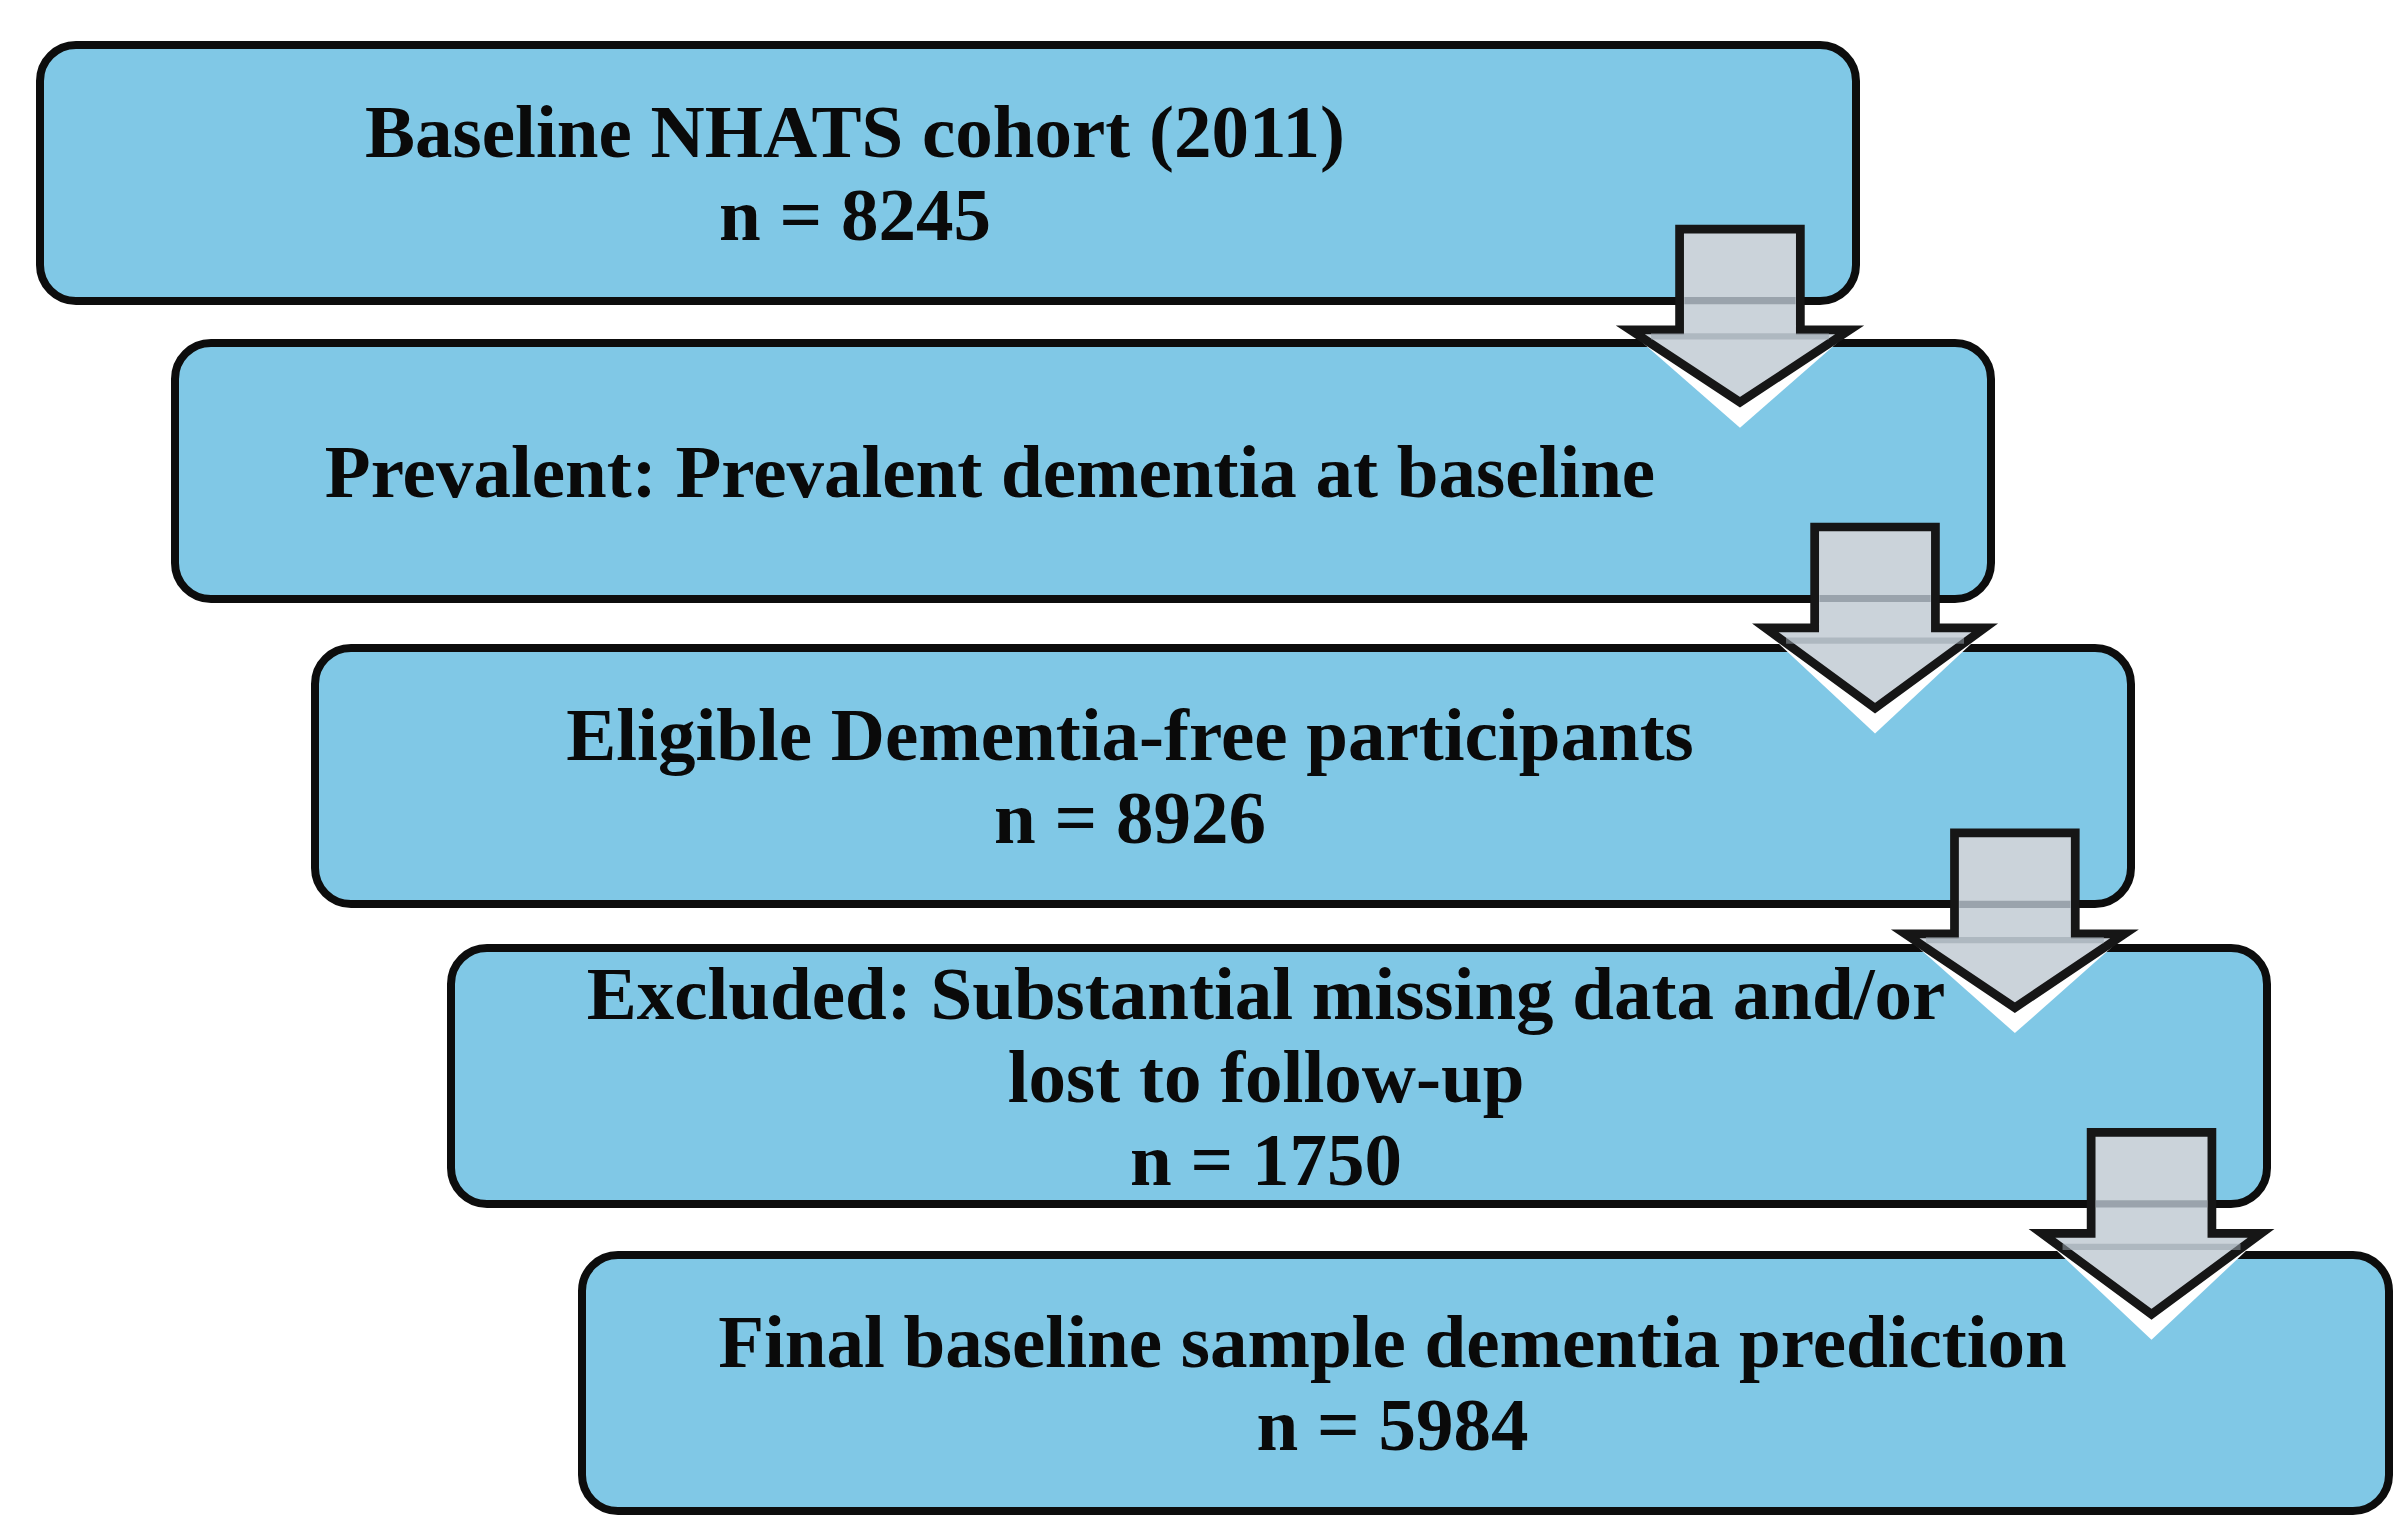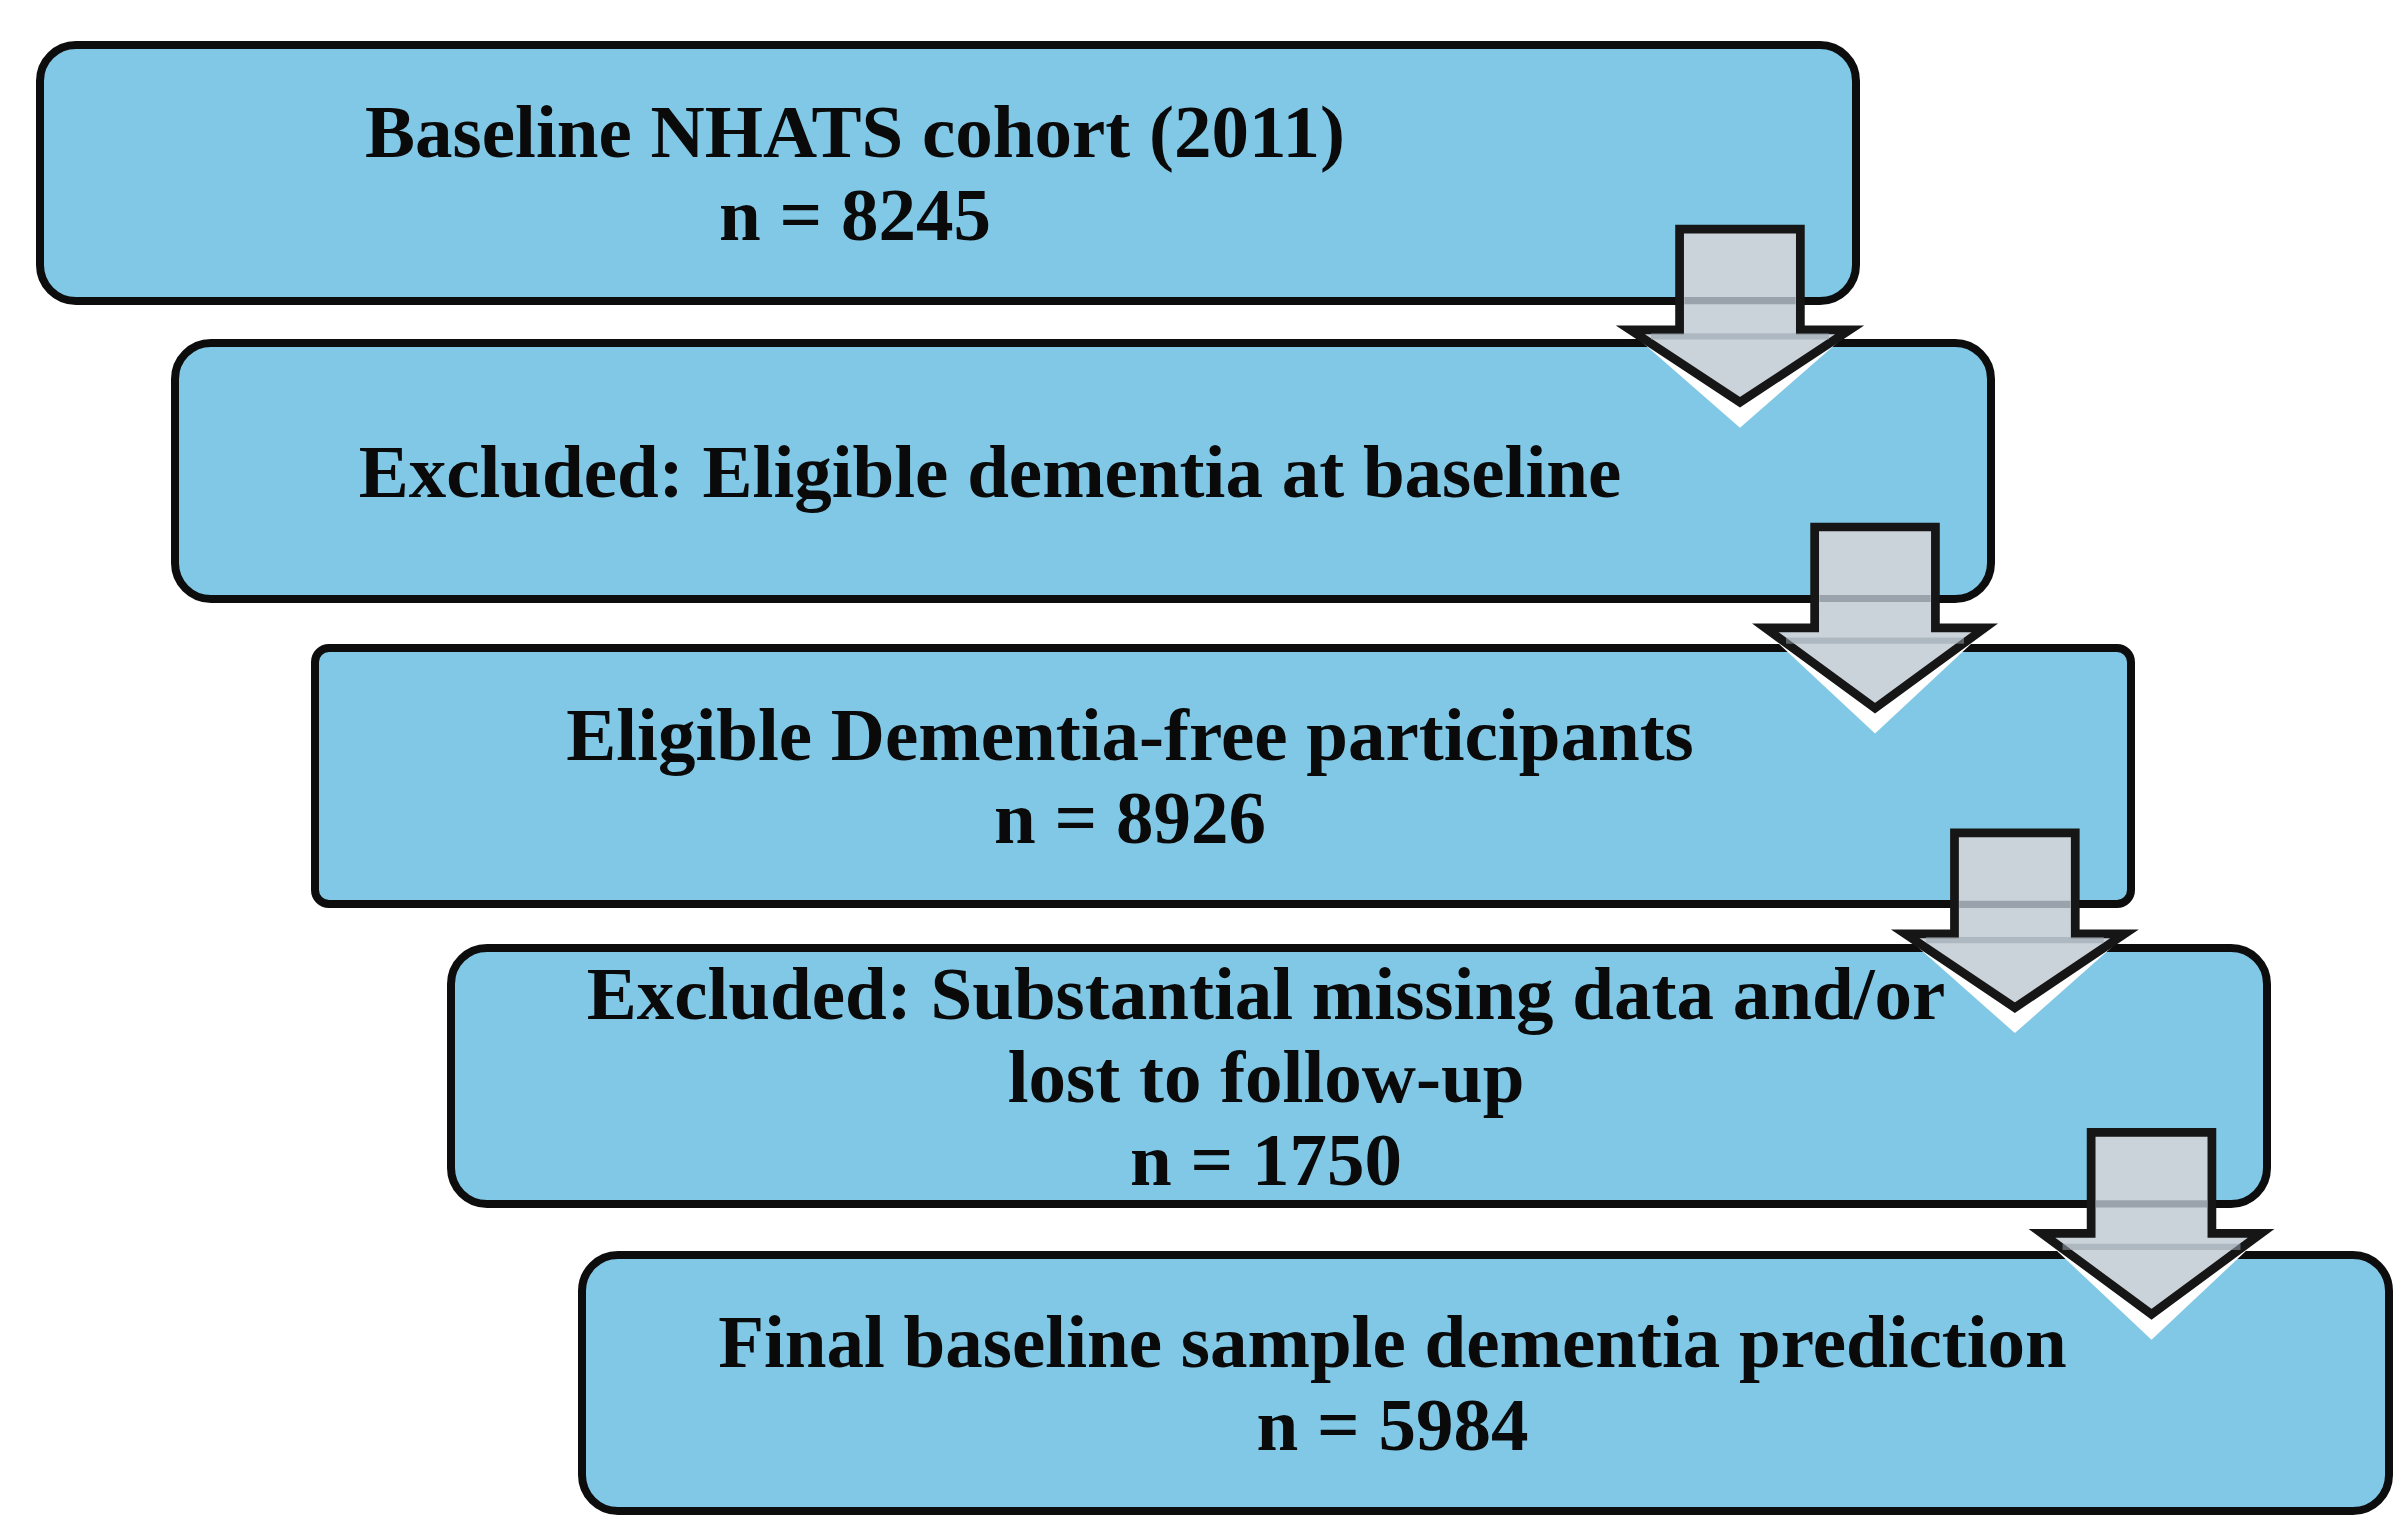--- a/index.html
+++ b/index.html
@@ -34,21 +34,21 @@
     text-align: center;
     font-weight: bold;
     font-size: 75px;
     line-height: 83px;
     color: #0a0a0a;
     letter-spacing: 0px;
   }
   .box-text div { white-space: nowrap; padding-left: 44px; }
   #b1 { left: 36px;  top: 41px;  }
   #b2 { left: 171px; top: 339px; }
-  #b3 { left: 311px; top: 644px; border-radius: 18px; }
+  #b3 { left: 311px; top: 644px; }
   #b4 { left: 447px; top: 944px; }
   #b5 { left: 578px; top: 1251px; width: 1815px; }
   #arrow-layer {
     position: absolute;
     left: 0; top: 0;
     width: 2401px;
     height: 1518px;
     pointer-events: none;
   }
   .arrow-body {
@@ -69,21 +69,21 @@
   <div class="flow-box" id="b1">
     <div class="box-text">
       <div>Baseline NHATS cohort (2011)</div>
       <div></div>
       <div>n = 8245</div>
     </div>
   </div>
 
   <div class="flow-box" id="b2">
     <div class="box-text">
-      <div>Excluded: Eligible dementia at baseline</div>
+      <div>Prevalent: Prevalent dementia at baseline</div>
       <div></div>
     </div>
   </div>
 
   <div class="flow-box" id="b3">
     <div class="box-text">
       <div>Eligible Dementia-free participants</div>
       <div></div>
       <div>n = 8926</div>
     </div>

